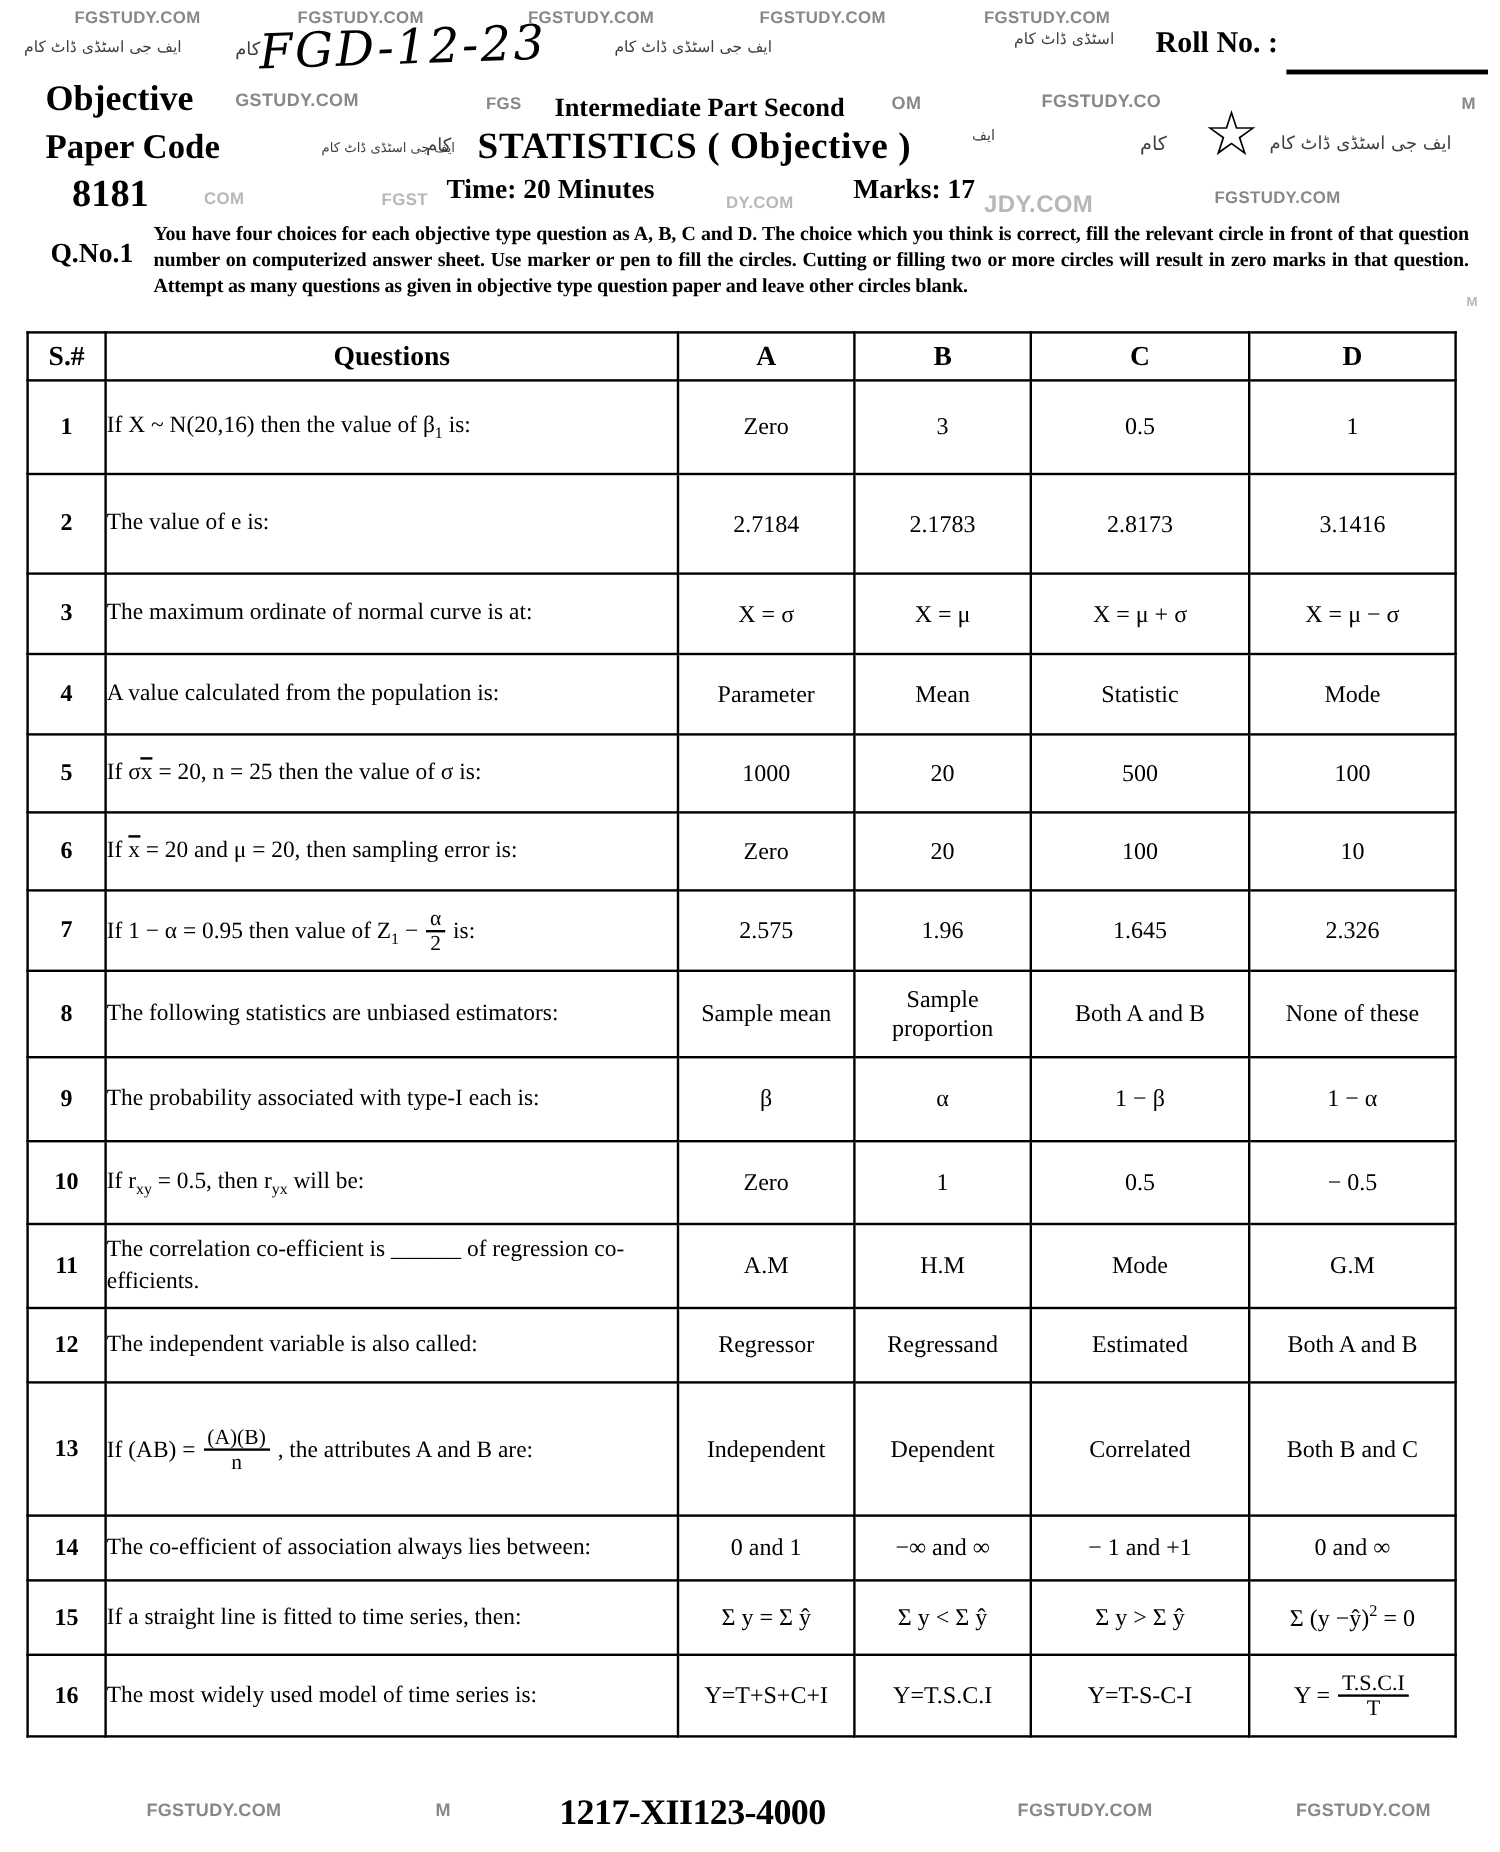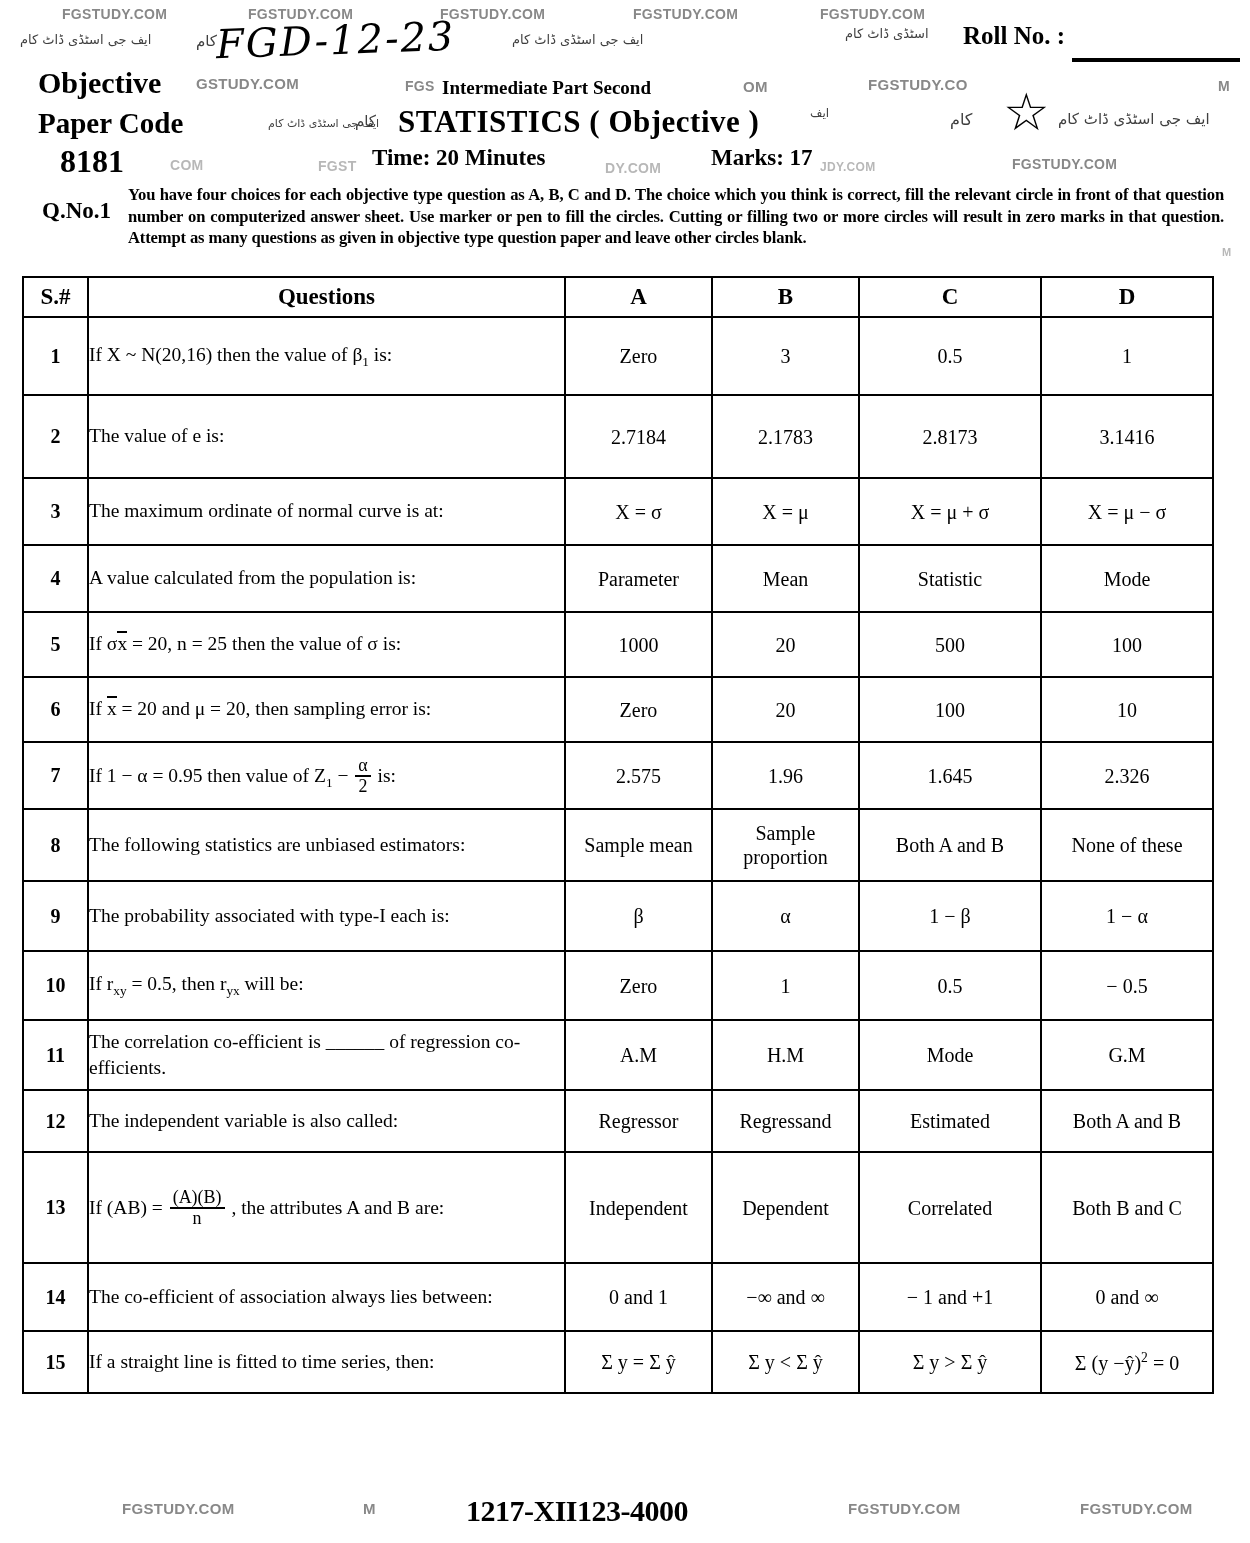--- a/index.html
+++ b/index.html
@@ -54,21 +54,21 @@
     transform: rotate(-2deg);
   }
   .hdr-bold {
     position: absolute;
     font-weight: bold;
     white-space: nowrap;
   }
   #objective-label { left: 38px; top: 66px; font-size: 30px; }
   #paper-code-label { left: 38px; top: 107px; font-size: 29px; }
   #paper-code-value { left: 60px; top: 143px; font-size: 32px; }
-  #intermediate-part { left: 442px; top: 77px; font-size: 19px; text-align: right; }
+  #intermediate-part { left: 462px; top: 77px; font-size: 22px; text-align: right; }
   #subject-title { left: 398px; top: 104px; font-size: 31px; letter-spacing: .5px;}
   #time-label { left: 372px; top: 145px; font-size: 23px; }
   #marks-label { left: 695px; top: 145px; font-size: 23px; margin-left: 16px; }
   #rollno-label { left: 963px; top: 22px; font-size: 25px; }
   #rollno-line {
     position: absolute;
     left: 1072px; top: 58px;
     width: 168px; height: 0;
     border-bottom: 4px solid #000;
   }
@@ -200,21 +200,21 @@
 
 <div class="hdr-bold" id="paper-code-label">Paper Code</div>
 <div class="hdr-bold" id="subject-title">STATISTICS ( Objective )</div>
 
 <div class="hdr-bold" id="paper-code-value">8181</div>
 <div class="wm wm-sm wm-faint" style="left:170px;top:157px;font-size:14px;">COM</div>
 <div class="wm wm-sm wm-faint" style="left:318px;top:158px;font-size:14px;">FGST</div>
 <div class="hdr-bold" id="time-label">Time: 20 Minutes</div>
 <div class="wm wm-sm wm-faint" style="left:605px;top:160px;font-size:14px;">DY.COM</div>
 <div class="hdr-bold" id="marks-label">Marks: 17</div>
-<div class="wm wm-sm wm-faint" style="left:820px;top:160px;font-size:12px;">JDY.COM</div>
+<div class="wm wm-sm wm-faint" style="left:820px;top:160px;font-size:20px;">JDY.COM</div>
 <div class="wm wm-sm" style="left:1012px;top:156px;font-size:14px;">FGSTUDY.COM</div>
 
 <div class="hdr-bold" id="rollno-label">Roll No. :</div>
 <div id="rollno-line"></div>
 <div class="star">☆</div>
 
 <div id="qno-label">Q.No.1</div>
 <div id="instructions">You have four choices for each objective type question as A, B, C and D.  The choice which you think is correct, fill the relevant circle in front of that question number on computerized answer sheet.  Use marker or pen to fill the circles.  Cutting or filling two or more circles will result in zero marks in that question.  Attempt as many questions as given in objective type question paper and leave other circles blank.</div>
 <div class="wm wm-tiny wm-faint" style="left:1222px;top:246px;">M</div>
 
@@ -327,36 +327,44 @@
         <td class="opt c-d small-opt">Both A and B</td>
       </tr>
       <tr style="height: 111px;">
         <td class="sn">13</td>
         <td class="qc">If (AB) = <span class="frac"><span class="num">(A)(B)</span><span class="den">n</span></span> , the attributes A and B are:</td>
         <td class="opt c-a">Independent</td>
         <td class="opt c-b">Dependent</td>
         <td class="opt c-c">Correlated</td>
         <td class="opt c-d small-opt">Both B and C</td>
       </tr>
-      <tr style="height: 68px;">
+      <tr style="height: 54px;">
         <td class="sn">14</td>
         <td class="qc">The co-efficient of association always lies between:</td>
         <td class="opt c-a">0 and 1</td>
         <td class="opt c-b">−∞ and ∞</td>
         <td class="opt c-c">− 1 and +1</td>
         <td class="opt c-d">0 and ∞</td>
       </tr>
       <tr style="height: 62px;">
         <td class="sn">15</td>
         <td class="qc">If a straight line is fitted to time series, then:</td>
         <td class="opt c-a">Σ y = Σ ŷ</td>
         <td class="opt c-b">Σ y &lt; Σ ŷ</td>
         <td class="opt c-c">Σ y &gt; Σ ŷ</td>
         <td class="opt c-d small-opt">Σ (y −ŷ)<sup class="sp">2</sup> = 0</td>
       </tr>
+      <tr style="height: 68px;">
+        <td class="sn">16</td>
+        <td class="qc">The most widely used model of time series is:</td>
+        <td class="opt c-a">Y=T+S+C+I</td>
+        <td class="opt c-b">Y=T.S.C.I</td>
+        <td class="opt c-c">Y=T-S-C-I</td>
+        <td class="opt c-d small-opt">Y = <span class="frac"><span class="num">T.S.C.I</span><span class="den">T</span></span></td>
+      </tr>
     </tbody>
 </table>
 
 <div class="wm wm-sm" style="left:122px;top:1500px;font-size:15px;">FGSTUDY.COM</div>
 <div class="wm wm-sm" style="left:363px;top:1500px;font-size:15px;">M</div>
 <div id="footer-code">1217-XII123-4000</div>
 <div class="wm wm-sm" style="left:848px;top:1500px;font-size:15px;">FGSTUDY.COM</div>
 <div class="wm wm-sm" style="left:1080px;top:1500px;font-size:15px;">FGSTUDY.COM</div>
 
 </body></html>

